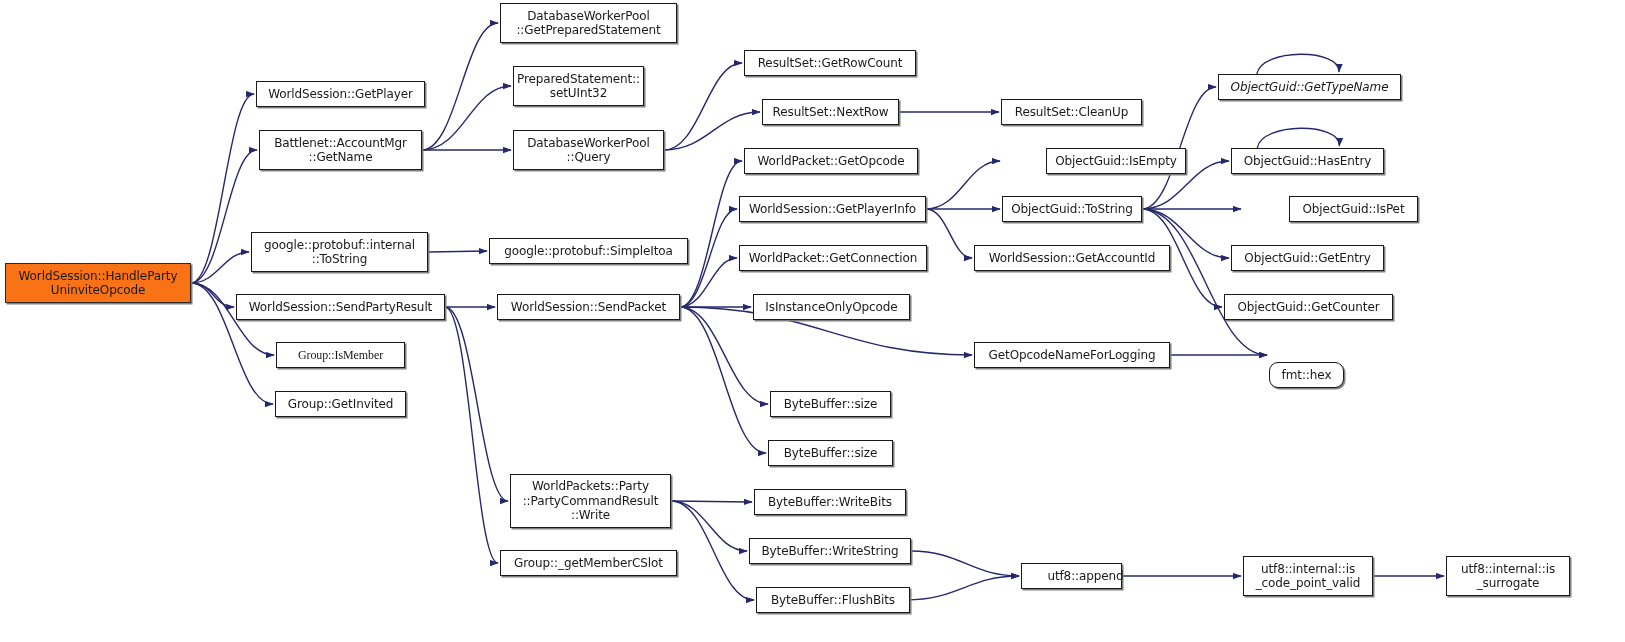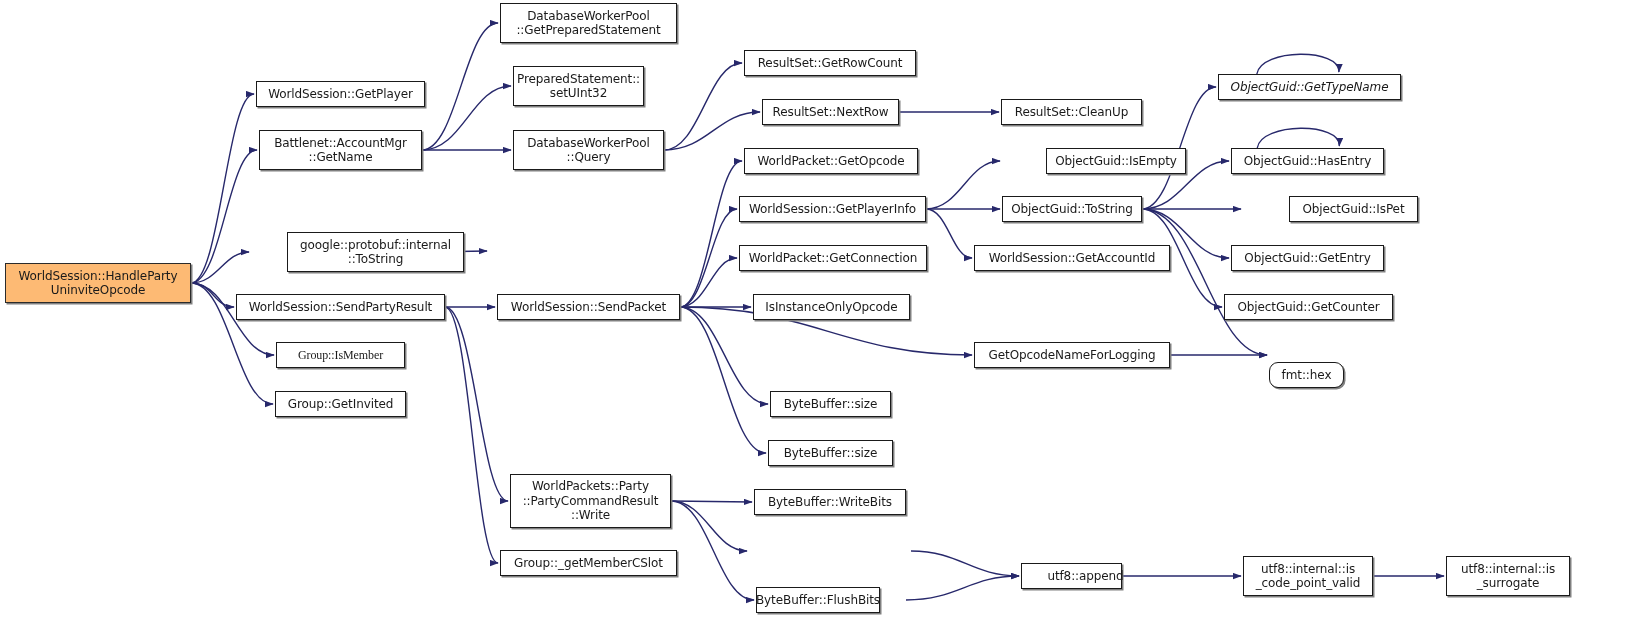--- a/index.html
+++ b/index.html
@@ -4,21 +4,21 @@
 <style>
   html,body{margin:0;padding:0;background:#ffffff;}
   #canvas{position:relative;width:1625px;height:642px;background:#ffffff;
           font-family:"DejaVu Sans","Liberation Sans",sans-serif;}
   #edges{position:absolute;left:0;top:0;width:1625px;height:642px;}
   .node{position:absolute;box-sizing:border-box;border:1px solid #1a1a1a;
         background:#ffffff;display:flex;align-items:center;justify-content:center;
         text-align:center;color:#1a1a1a;font-size:12px;line-height:14.5px;
         letter-spacing:-0.1px;white-space:pre-line;
         box-shadow:1.5px 1.5px 0 0 #808080;padding:0 4px;}
-  .node.hl{background:#fdba74;border:1px solid #2b2b2b;}
+  .node.hl{background:#f97316;border:1px solid #2b2b2b;}
 </style>
 </head>
 <body>
 
 <div id="canvas">
   <svg id="edges" viewBox="0 0 1625 642" xmlns="http://www.w3.org/2000/svg">
       <defs>
         <marker id="ah" markerWidth="9" markerHeight="9" refX="8.2" refY="3.2" orient="auto" markerUnits="userSpaceOnUse">
           <path d="M0,0 L9,3.2 L0,6.4 Z" fill="#27286b"></path>
         </marker>
@@ -83,36 +83,38 @@
     <div class="node" style="left: 744px; top: 148px; width: 174px; height: 26px;">WorldPacket::GetOpcode</div>
     <div class="node" style="left: 739px; top: 196px; width: 187px; height: 26px;">WorldSession::GetPlayerInfo</div>
     <div class="node" style="left: 1002px; top: 148px; width: 140px; height: 26px; margin-left: 44px;">ObjectGuid::IsEmpty</div>
     <div class="node" style="left: 1002px; top: 196px; width: 140px; height: 26px;">ObjectGuid::ToString</div>
     <div class="node" style="left: 974px; top: 245px; width: 196px; height: 26px;">WorldSession::GetAccountId</div>
     <div class="node" style="left: 1218px; top: 74px; width: 183px; height: 26px; font-style: italic;">ObjectGuid::GetTypeName</div>
     <div class="node" style="left: 1231px; top: 148px; width: 153px; height: 26px;">ObjectGuid::HasEntry</div>
     <div class="node" style="left: 1243px; top: 196px; width: 129px; height: 26px; margin-left: 46px;">ObjectGuid::IsPet</div>
     <div class="node" style="left: 1231px; top: 245px; width: 153px; height: 26px;">ObjectGuid::GetEntry</div>
     <div class="node" style="left: 1224px; top: 294px; width: 169px; height: 26px;">ObjectGuid::GetCounter</div>
-    <div class="node" style="left: 251px; top: 232px; width: 177px; height: 40px; margin-left: 36px;">google::protobuf::internal
+    <div class="node" style="left: 251px; top: 232px; width: 177px; height: 40px;">google::protobuf::internal
 ::ToString</div>
+    <div class="node" style="left: 489px; top: 238px; width: 199px; height: 26px;">google::protobuf::SimpleItoa</div>
     <div class="node" style="left: 236px; top: 294px; width: 209px; height: 26px;">WorldSession::SendPartyResult</div>
     <div class="node" style="left: 497px; top: 294px; width: 183px; height: 26px;">WorldSession::SendPacket</div>
     <div class="node" style="left: 739px; top: 245px; width: 188px; height: 26px;">WorldPacket::GetConnection</div>
     <div class="node" style="left: 753px; top: 294px; width: 157px; height: 26px;">IsInstanceOnlyOpcode</div>
     <div class="node" style="left: 974px; top: 342px; width: 196px; height: 26px;">GetOpcodeNameForLogging</div>
     <div class="node" style="left: 1269px; top: 362px; width: 75px; height: 26px; border-radius: 9px;">fmt::hex</div>
     <div class="node" style="left: 276px; top: 342px; width: 129px; height: 26px; font-family: Liberation Serif, serif;">Group::IsMember</div>
     <div class="node" style="left: 275px; top: 391px; width: 131px; height: 26px;">Group::GetInvited</div>
     <div class="node" style="left: 770px; top: 391px; width: 121px; height: 26px;">ByteBuffer::size</div>
     <div class="node" style="left: 768px; top: 440px; width: 125px; height: 26px;">ByteBuffer::size</div>
     <div class="node" style="left: 510px; top: 474px; width: 161px; height: 54px;">WorldPackets::Party
 ::PartyCommandResult
 ::Write</div>
     <div class="node" style="left: 754px; top: 489px; width: 152px; height: 26px;">ByteBuffer::WriteBits</div>
-    <div class="node" style="left: 756px; top: 587px; width: 124px; height: 26px;">ByteBuffer::FlushBits</div>
+    <div class="node" style="left: 749px; top: 538px; width: 162px; height: 26px;">ByteBuffer::WriteString</div>
+    <div class="node" style="left: 756px; top: 587px; width: 154px; height: 26px;">ByteBuffer::FlushBits</div>
     <div class="node" style="left: 500px; top: 550px; width: 177px; height: 26px;">Group::_getMemberCSlot</div>
     <div class="node" style="left: 1021px; top: 563px; width: 101px; height: 26px; padding-left: 32px;">utf8::append</div>
     <div class="node" style="left: 1243px; top: 556px; width: 130px; height: 40px;">utf8::internal::is
 _code_point_valid</div>
     <div class="node" style="left: 1446px; top: 556px; width: 124px; height: 40px;">utf8::internal::is
 _surrogate</div>
   </div>
 
 </body></html>

